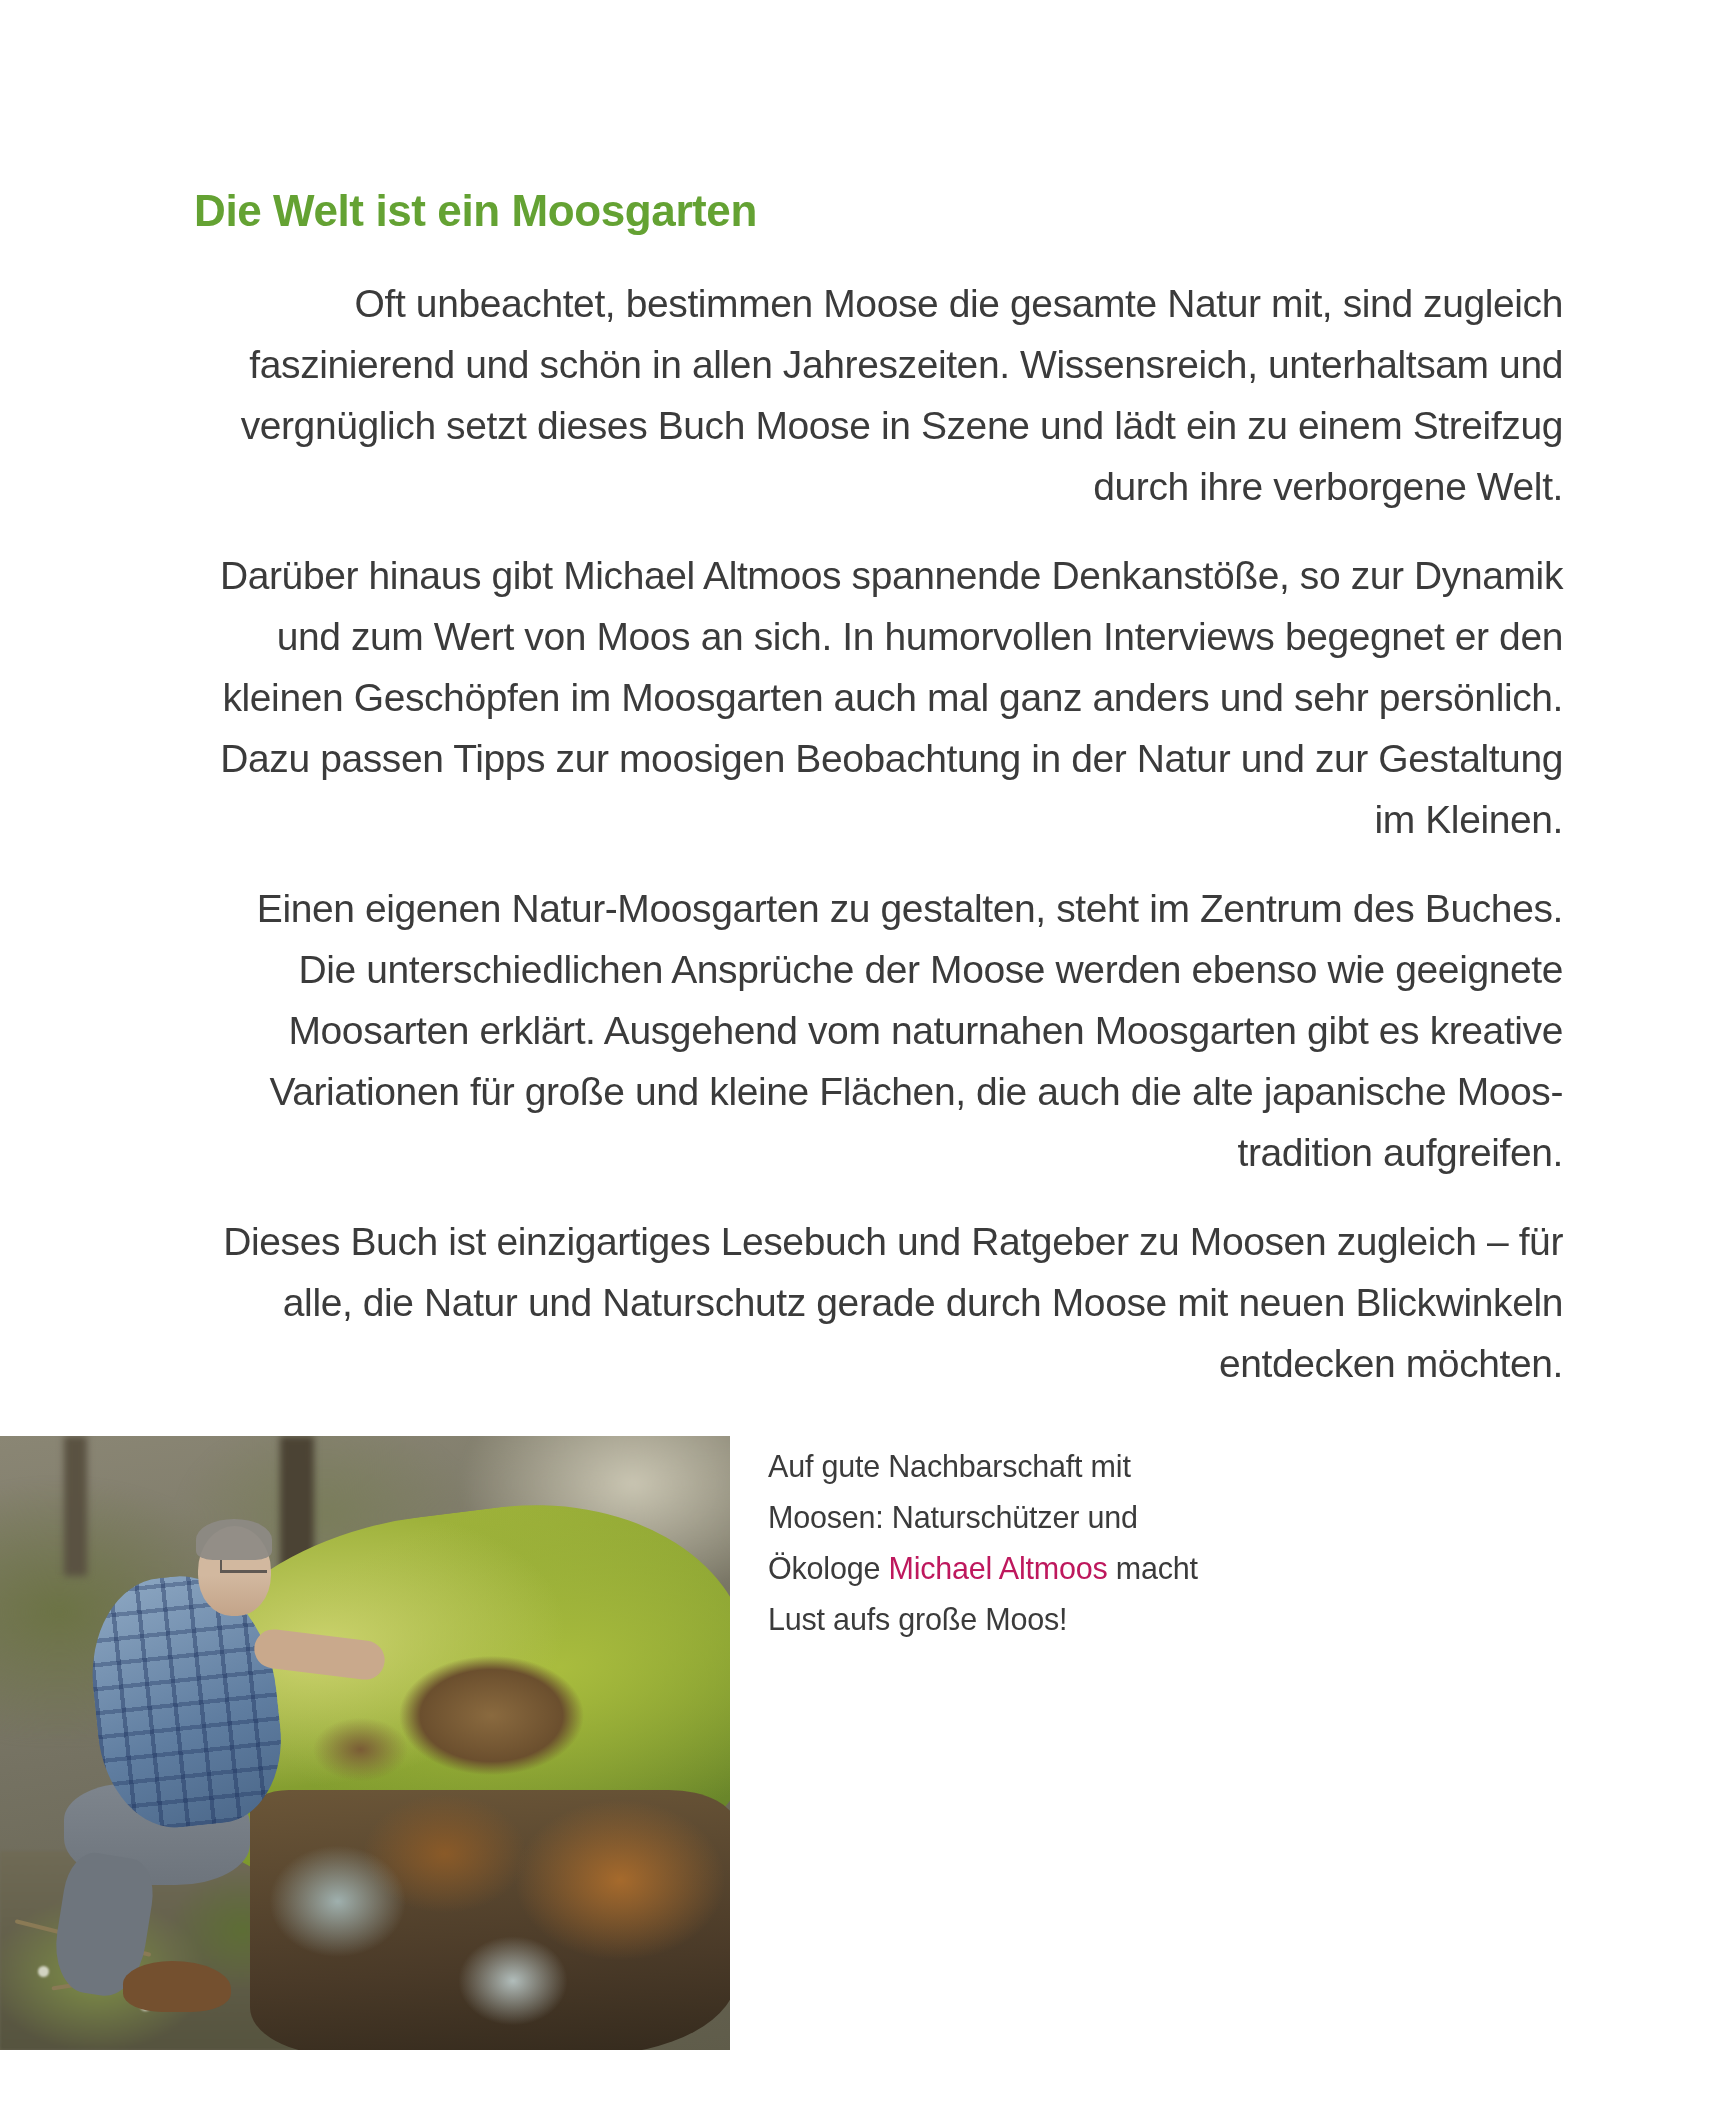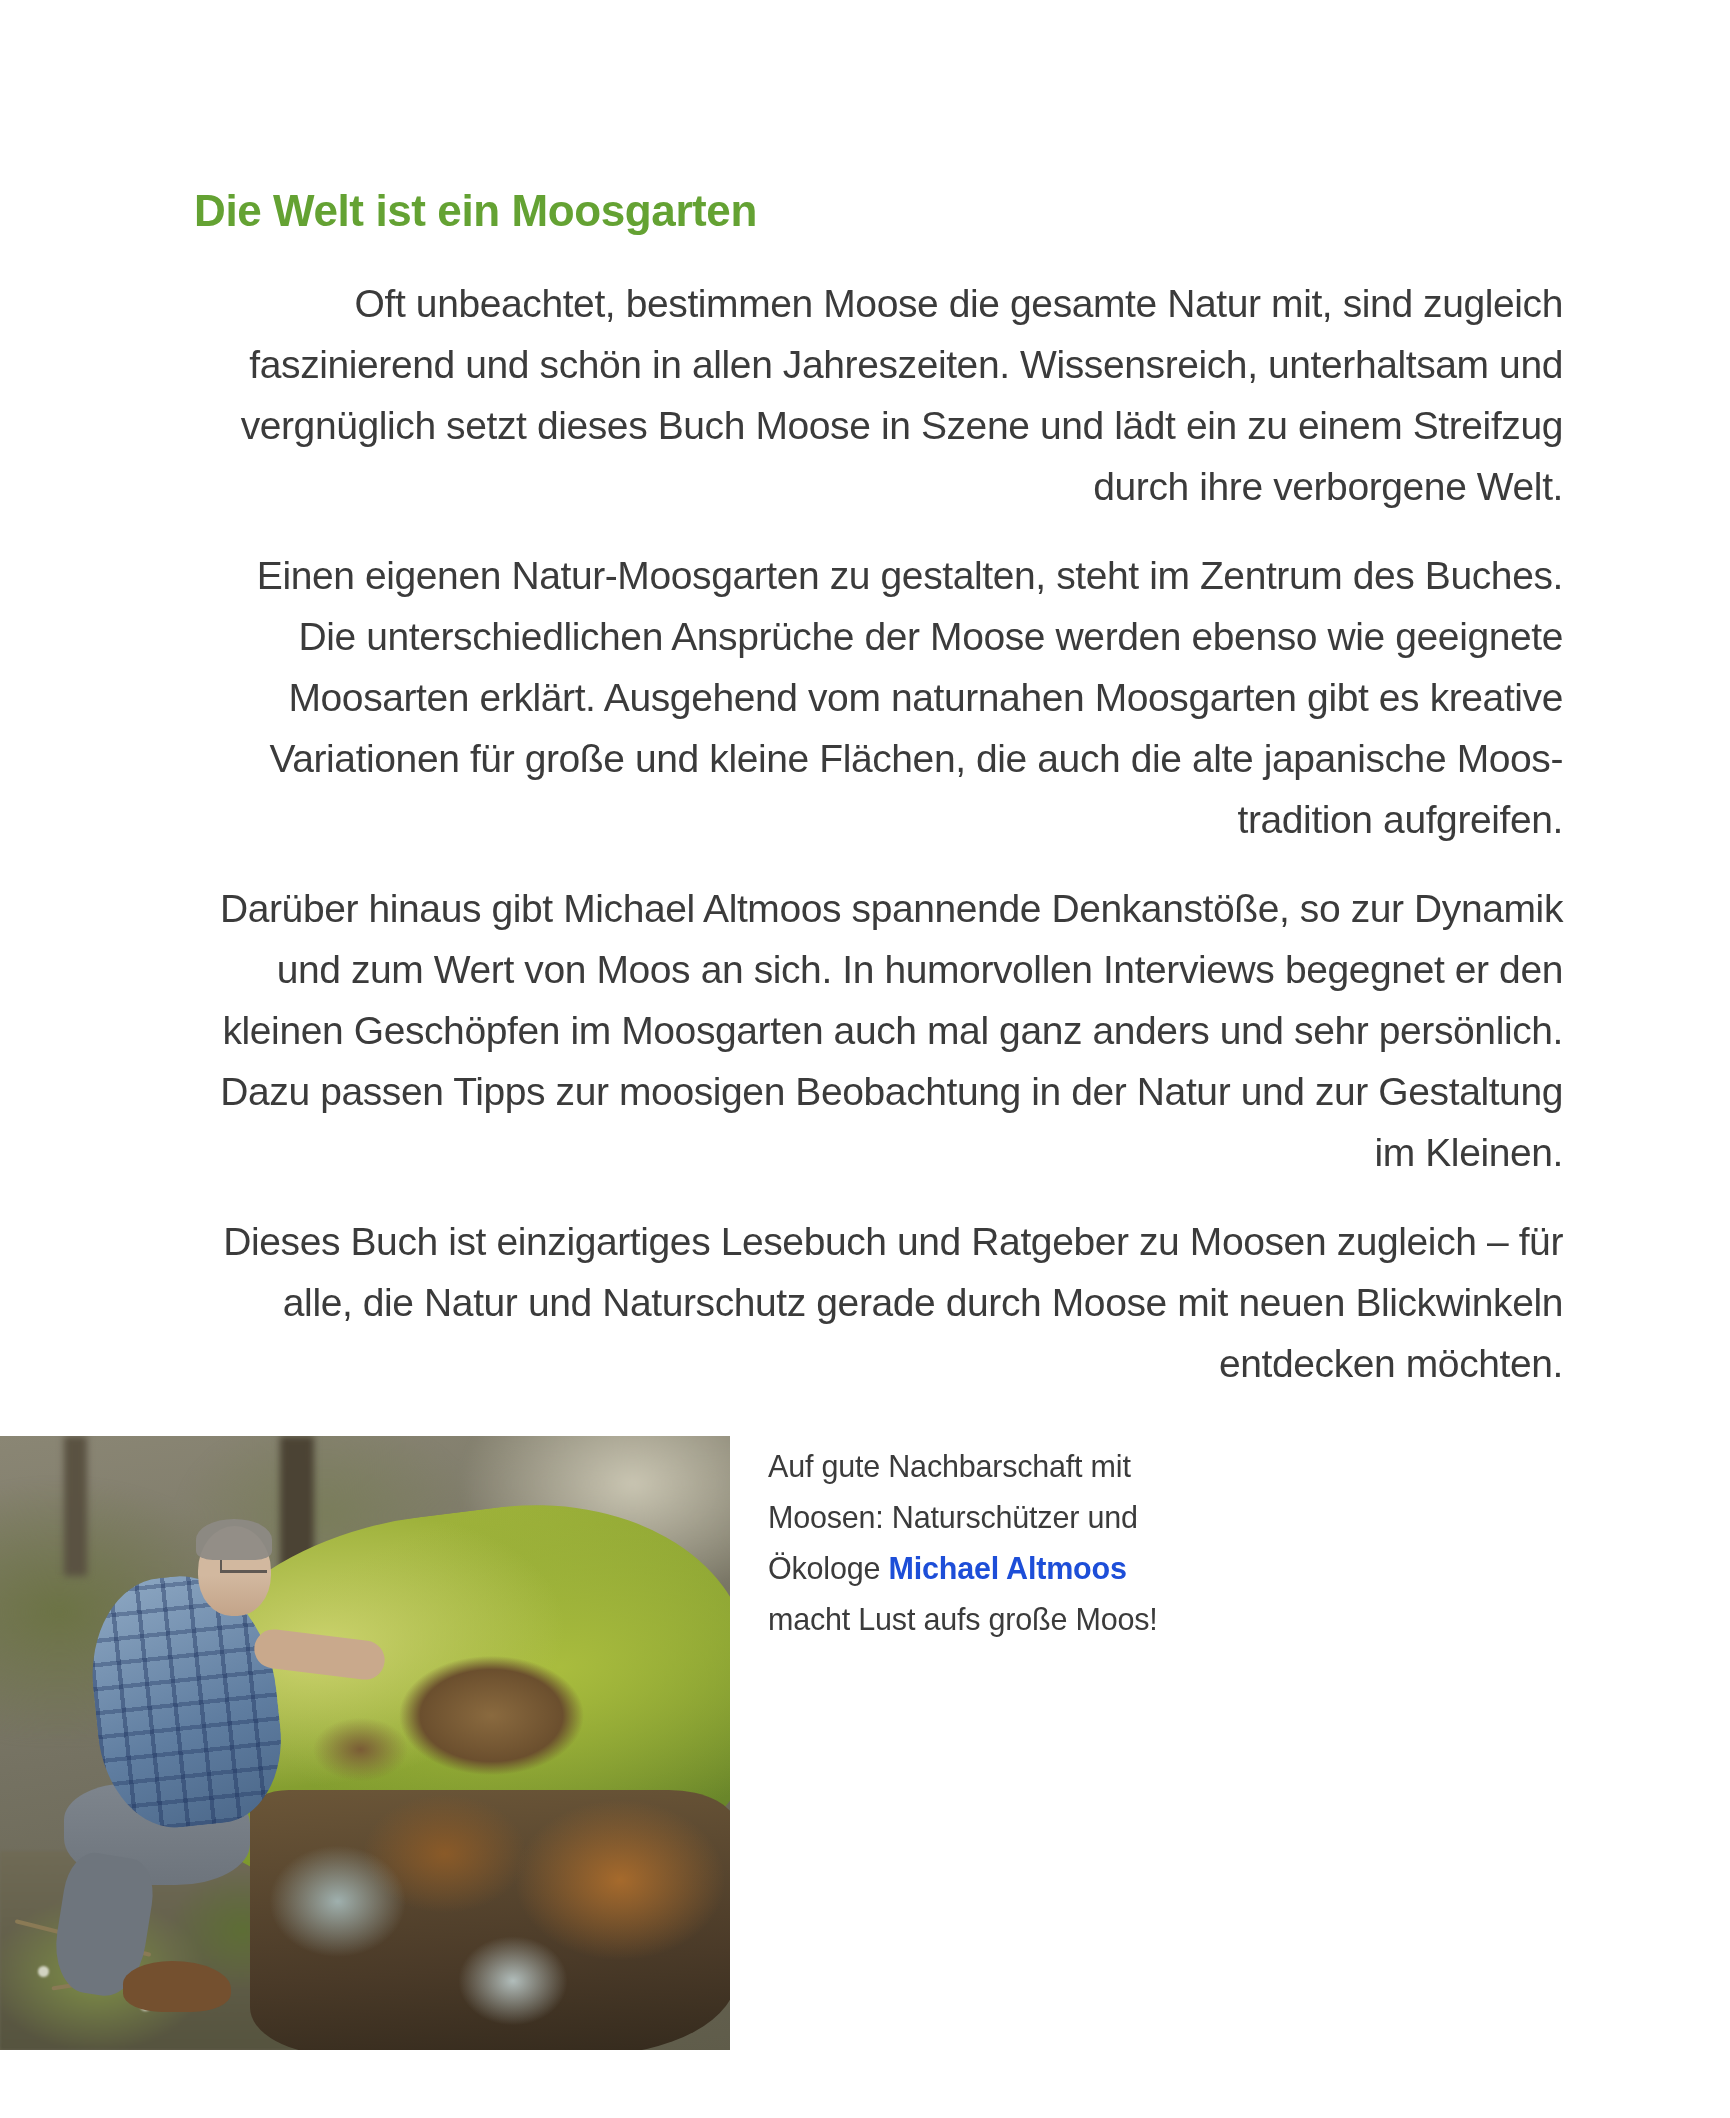--- a/index.html
+++ b/index.html
@@ -139,30 +139,30 @@
   
   .caption {
     position: absolute;
     left: 768px; top: 1441px;
     width: 441px;
     font-size: 30.5px;
     line-height: 51px;
     color: #3b3b3b;
     letter-spacing: -0.2px;
   }
-  .caption .name { color: #1d4ed8; font-weight: bold; margin-top: 16px; }
+  .caption .name { color: #be185d; font-weight: normal; margin-top: 16px; }
 </style>
 </head>
 <body>
 
 <section class="blurb">
   <h1>Die Welt ist ein Moosgarten</h1>
   <p>Oft unbeachtet, bestimmen Moose die gesamte Natur mit, sind zugleich faszinierend und schön in allen Jahreszeiten. Wissensreich, unterhaltsam und vergnüglich setzt dieses Buch Moose in Szene und lädt ein zu einem Streifzug durch ihre verborgene Welt.</p>
+  <p>Darüber hinaus gibt Michael Altmoos spannende Denkanstöße, so zur Dynamik und zum Wert von Moos an sich. In humorvollen Interviews begegnet er den kleinen Geschöpfen im Moosgarten auch mal ganz anders und sehr persönlich. Dazu passen Tipps zur moosigen Beobachtung in der Natur und zur Gestaltung im Kleinen.</p>
   <p>Einen eigenen Natur-Moosgarten zu gestalten, steht im Zentrum des Buches. Die unterschiedlichen Ansprüche der Moose werden ebenso wie geeignete Moosarten erklärt. Ausgehend vom naturnahen Moosgarten gibt es kreative Variationen für große und kleine Flächen, die auch die alte japanische Moos-tradition aufgreifen.</p>
-  <p>Darüber hinaus gibt Michael Altmoos spannende Denkanstöße, so zur Dynamik und zum Wert von Moos an sich. In humorvollen Interviews begegnet er den kleinen Geschöpfen im Moosgarten auch mal ganz anders und sehr persönlich. Dazu passen Tipps zur moosigen Beobachtung in der Natur und zur Gestaltung im Kleinen.</p>
   <p>Dieses Buch ist einzigartiges Lesebuch und Ratgeber zu Moosen zugleich  – für alle, die Natur und Naturschutz gerade durch Moose mit neuen Blickwinkeln entdecken möchten.</p>
 </section>
 
 <div class="photo">
   <div class="layer ph-bg"></div>
   <div class="layer trunk-a"></div>
   <div class="layer trunk-b"></div>
   <div class="layer ground"></div>
   <div class="layer twig t1"></div>
   <div class="layer twig t2"></div>

